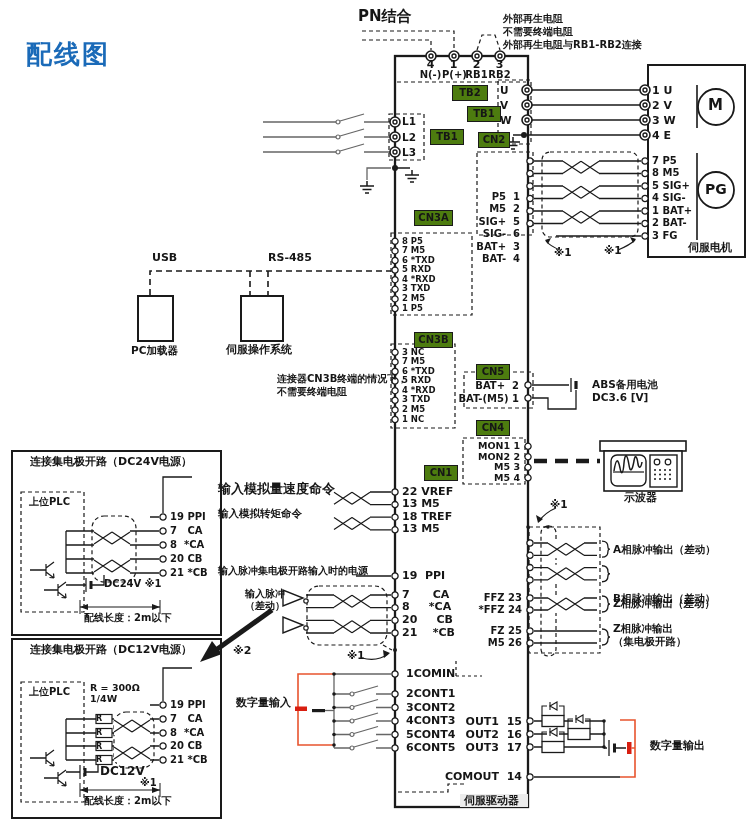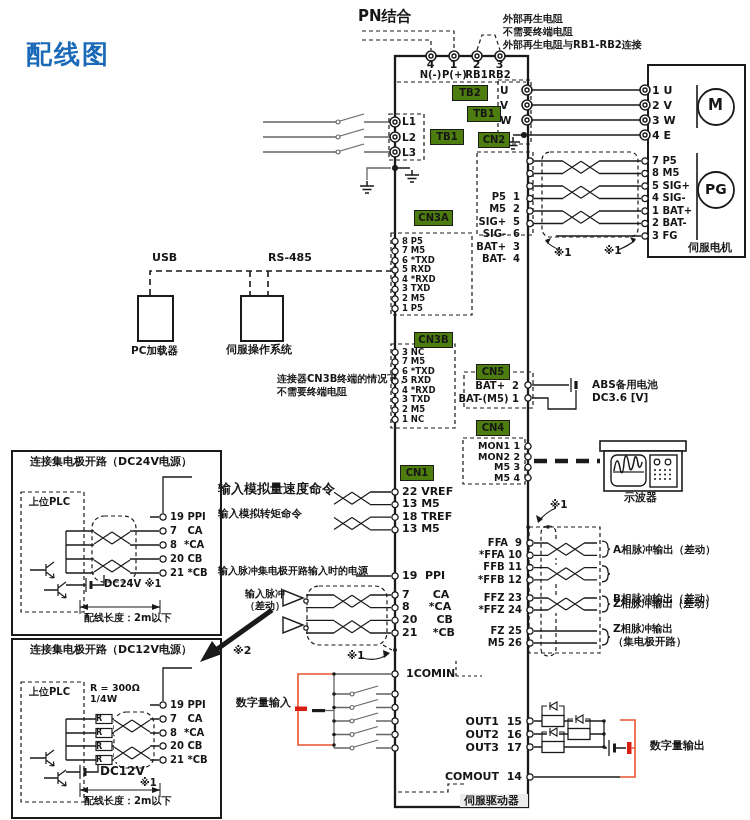--- a/index.html
+++ b/index.html
@@ -385,41 +385,41 @@
 <div class="lbl" style="left:226px;top:344px;font-size:11px;">伺服操作系统</div>
 
 <div class="tag" style="left:476px;top:356px;width:32px;margin-top:8px;">CN5</div>
 <div class="vlist r" style="left:455px;top:378.5px;width:64px;font-size:10px;line-height:13px;"><div>BAT+  2</div><div>BAT-(M5) 1</div></div>
 <div class="vlist" style="left:592px;top:378px;font-size:10.5px;line-height:13px;"><div>ABS备用电池</div><div>DC3.6 [V]</div></div>
 
 <div class="tag" style="left:476px;top:420px;width:32px;">CN4</div>
 <div class="vlist r" style="left:466px;top:441px;width:54px;font-size:9.5px;line-height:10.5px;"><div>MON1 1</div><div>MON2 2</div><div>M5 3</div><div>M5 4</div></div>
 <div class="lbl" style="left:624px;top:492px;font-size:11px;">示波器</div>
 
-<div class="tag" style="left:400px;top:465px;width:32px;">CN1</div>
+<div class="tag" style="left:424px;top:465px;width:32px;">CN1</div>
 <div class="vlist" style="left:402px;top:485.7px;font-size:11px;line-height:12.6px;"><div>22 VREF</div><div>13 M5</div><div>18 TREF</div><div>13 M5</div></div>
 <div class="lbl" style="left:218px;top:482px;font-size:13px;">输入模拟量速度命令</div>
 <div class="lbl" style="left:218px;top:507px;font-size:10.5px;">输入模拟转矩命令</div>
 <div class="lbl" style="left:218px;top:565px;font-size:10px;">输入脉冲集电极开路输入时的电源</div>
 <div class="lbl" style="left:402px;top:570px;font-size:11px;">19  PPI</div>
 <div class="vlist" style="left:245px;top:588px;font-size:10px;line-height:12px;"><div>输入脉冲</div><div>（差动）</div></div>
 <div class="vlist" style="left:402px;top:588.65px;font-size:11px;line-height:12.7px;"><div>7      CA</div><div>8     *CA</div><div>20     CB</div><div>21    *CB</div></div>
 <div class="lbl" style="left:347px;top:649px;font-size:10.5px;">※1</div>
 <div class="lbl" style="left:233px;top:645px;font-size:11px;">※2</div>
 
 <div class="lbl" style="left:550px;top:498px;font-size:10.5px;">※1</div>
-<div class="vlist r" style="left:464px;top:536.85px;width:58px;font-size:10px;line-height:12.3px;"><div>FFA  9</div><div>*FFA 10</div><div>FFB 11</div><div>*FFB 12</div></div>
 <div class="vlist r" style="left:464px;top:592px;width:58px;font-size:10px;line-height:12px;"><div>FFZ 23</div><div>*FFZ 24</div></div>
 <div class="vlist r" style="left:464px;top:625px;width:58px;font-size:10px;line-height:12px;"><div>FZ 25</div><div>M5 26</div></div>
 <div class="lbl" style="left:613px;top:543px;font-size:10.5px;">A相脉冲输出（差动）</div>
 <div class="lbl" style="left:613px;top:592px;font-size:10.5px;">B相脉冲输出（差动）</div>
 <div class="lbl" style="left:613px;top:597px;font-size:10.5px;">Z相脉冲输出（差动）</div>
 <div class="vlist" style="left:613px;top:622px;font-size:10.5px;line-height:13px;"><div>Z相脉冲输出</div><div>（集电极开路）</div></div>
 
 <div class="lbl" style="left:406px;top:667.5px;font-size:11px;">1COMIN</div>
+<div class="vlist" style="left:406px;top:687.25px;font-size:11px;line-height:13.5px;"><div>2CONT1</div><div>3CONT2</div><div>4CONT3</div><div>5CONT4</div><div>6CONT5</div></div>
 <div class="lbl" style="left:236px;top:697px;font-size:11px;">数字量输入</div>
 
 <div class="vlist r" style="left:458px;top:714.5px;width:64px;font-size:11px;line-height:13px;"><div>OUT1  15</div><div>OUT2  16</div><div>OUT3  17</div></div>
 <div class="lbl r" style="left:438px;top:770.5px;width:84px;font-size:11px;">COMOUT  14</div>
 <div class="lbl" style="left:650px;top:740px;font-size:11px;">数字量输出</div>
 <div class="lbl" style="left:464px;top:795px;font-size:11px;">伺服驱动器</div>
 
 <div class="lbl" style="left:30px;top:456px;font-size:11px;">连接集电极开路（DC24V电源）</div>
 <div class="lbl" style="left:29px;top:496px;font-size:10px;">上位PLC</div>
 <div class="vlist" style="left:170px;top:510px;font-size:10px;line-height:14px;"><div>19 PPI</div><div>7   CA</div><div>8  *CA</div><div>20 CB</div><div>21 *CB</div></div>

